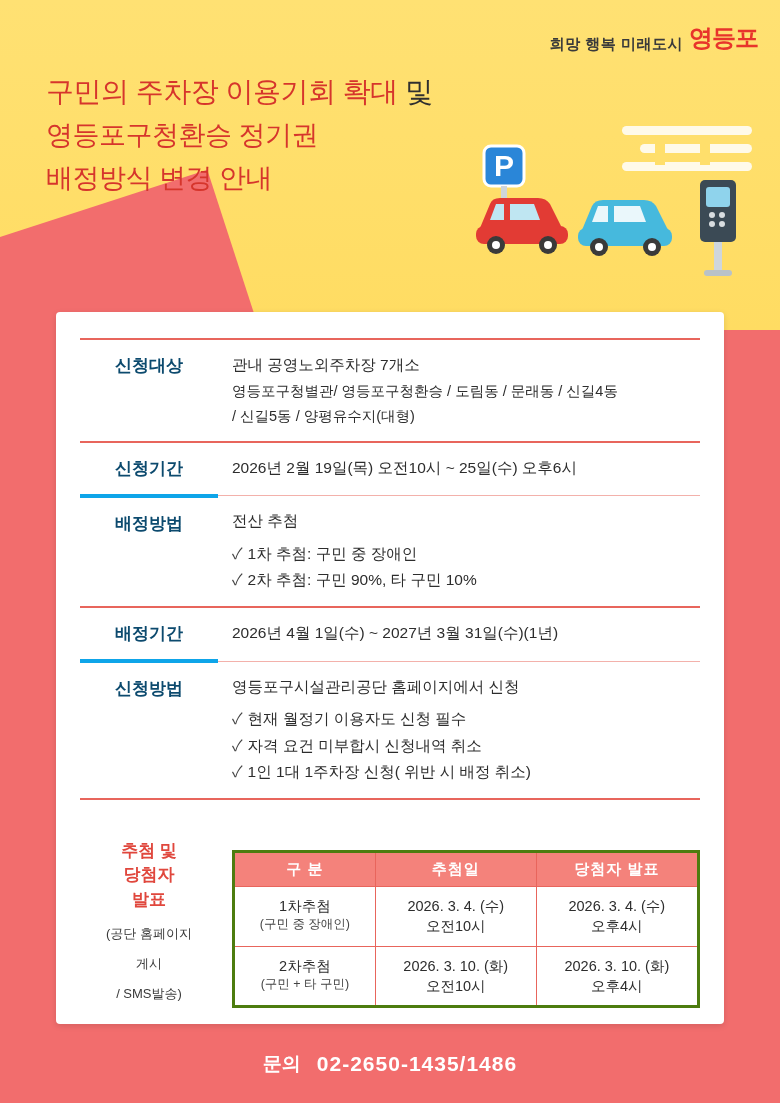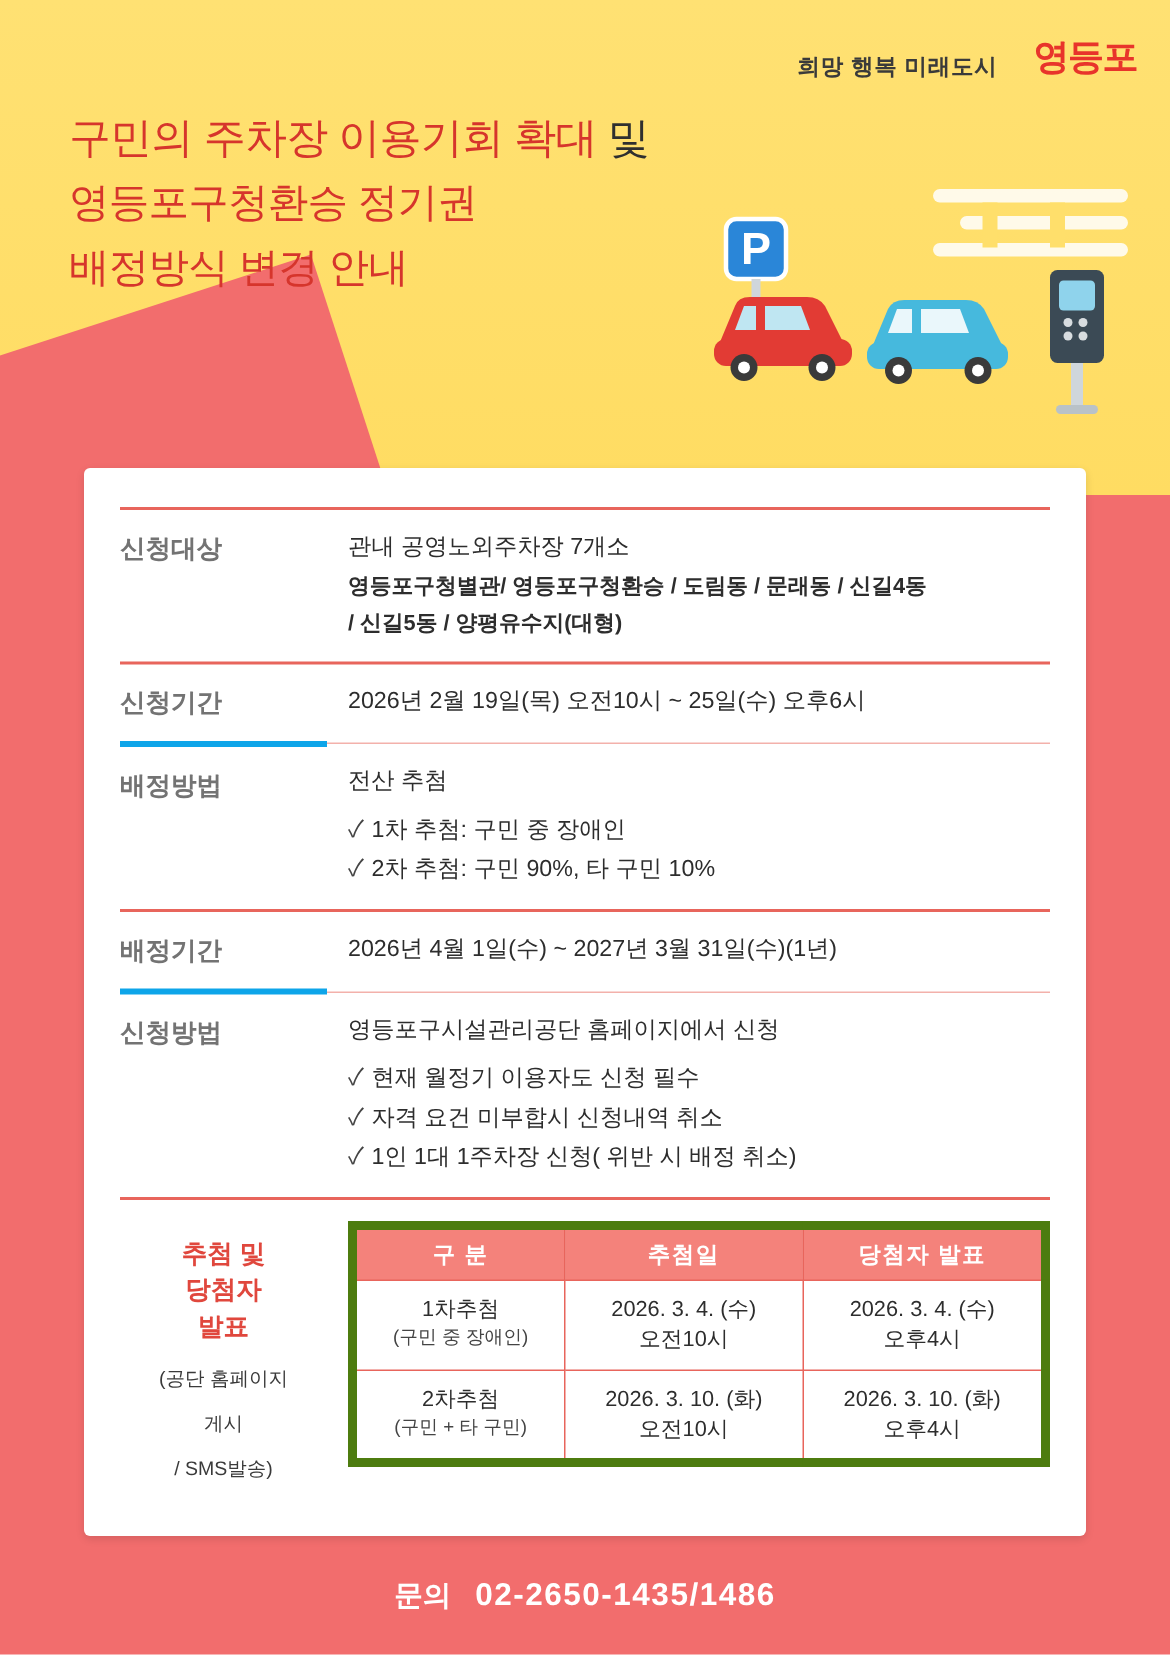--- a/index.html
+++ b/index.html
@@ -32,21 +32,21 @@
     left: -40px; top: 250px;
     width: 260px; height: 160px;
     background: #f26d6d;
     transform: rotate(-18deg);
     transform-origin: left top;
   }
   
   .logo {
     position: absolute;
     right: 22px; top: 22px;
-    display: flex; align-items: flex-end; gap: 24px;
+    display: flex; align-items: flex-end; gap: 6px;
     z-index: 6;
   }
   .logo-slogan {
     font-size: 15px; color: #3a3a3a; letter-spacing: .5px;
     font-weight: 700;
     white-space: nowrap;
   }
   .logo-name {
     font-size: 24px; color: #e8342b; font-weight: 700;
     letter-spacing: -1px; white-space: nowrap;
@@ -87,41 +87,41 @@
   table.info {
     width: 100%;
     border-collapse: collapse;
   }
   table.info td {
     vertical-align: top;
     padding: 0;
   }
   .lbl {
     width: 138px;
-    text-align: left;
+    text-align: center;
     font-size: 17px;
     font-weight: 700;
-    color: #737373;
+    color: #0c4a6e;
     padding-top: 14px !important;
     padding-bottom: 14px !important;
     border-top: 2px solid #e8655c;
   }
   .lbl.sub {
     border-top: 4px solid #0ea5e9;
   }
   .val {
     font-size: 15.5px;
     color: #2d2d2d;
     line-height: 1.72;
     padding: 12px 4px 12px 14px !important;
     border-top: 2px solid #e8655c;
   }
   .val.sub { border-top: 1px solid #f3b1ab; }
   .val .line { white-space: nowrap; }
-  .val .small { font-size: 14.5px; font-weight: bold; }
+  .val .small { font-size: 14.5px; }
   .check { display: block; white-space: nowrap; }
   .check span.mk { color: #444; margin-right: 5px; }
   .gap { height: 6px; }
   
   .lot-lbl {
     width: 138px;
     text-align: center;
     border-top: 2px solid #e8655c;
     padding-top: 20px !important;
     vertical-align: middle !important;
@@ -132,21 +132,22 @@
   .lot-lbl .t2 {
     font-size: 13px; color: #3a3a3a; line-height: 1.42; margin-top: 12px;
   }
   .lot-val {
     border-top: 2px solid #e8655c;
     padding: 14px 0 14px 14px !important;
   }
   table.draw {
     width: 100%;
     border-collapse: collapse;
-    border: 6px solid #4d7c0f;
+    border: 3px solid #4d7c0f;
+    margin-top: 36px;
   }
   table.draw th {
     background: #f4827b;
     color: #fff;
     font-size: 15px;
     font-weight: 700;
     padding: 7px 4px;
     border: 1px solid #e8655c;
     letter-spacing: 1px;
   }

